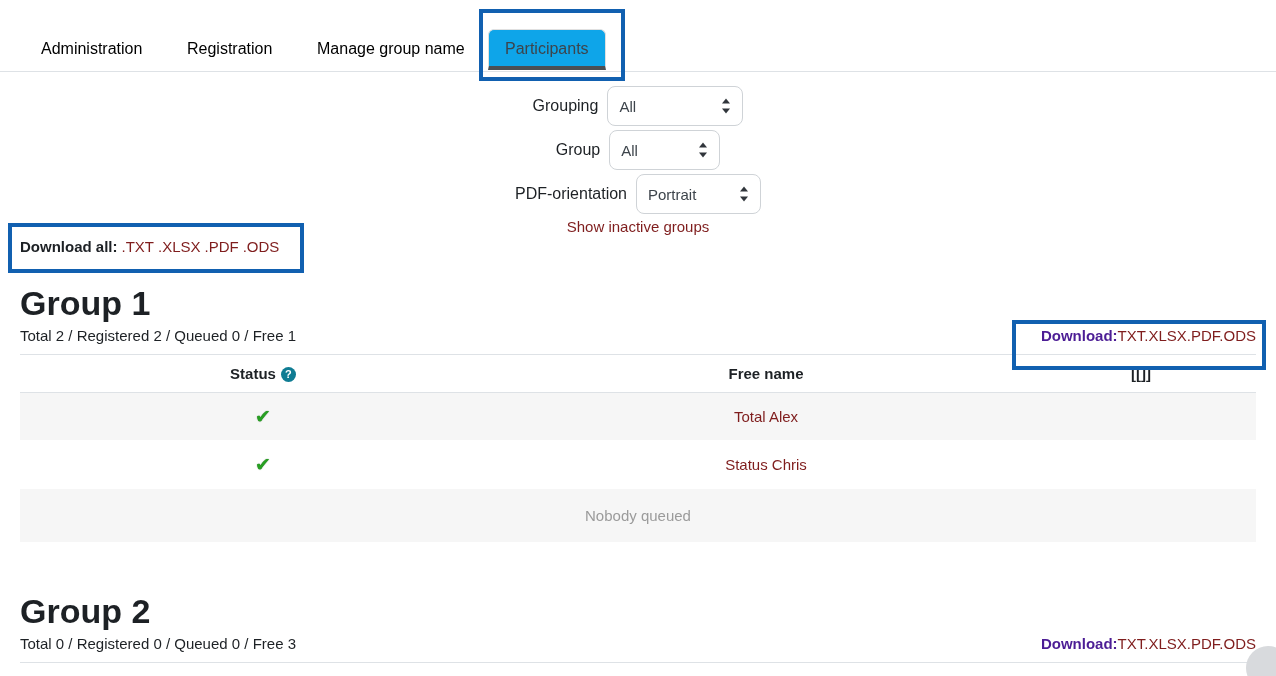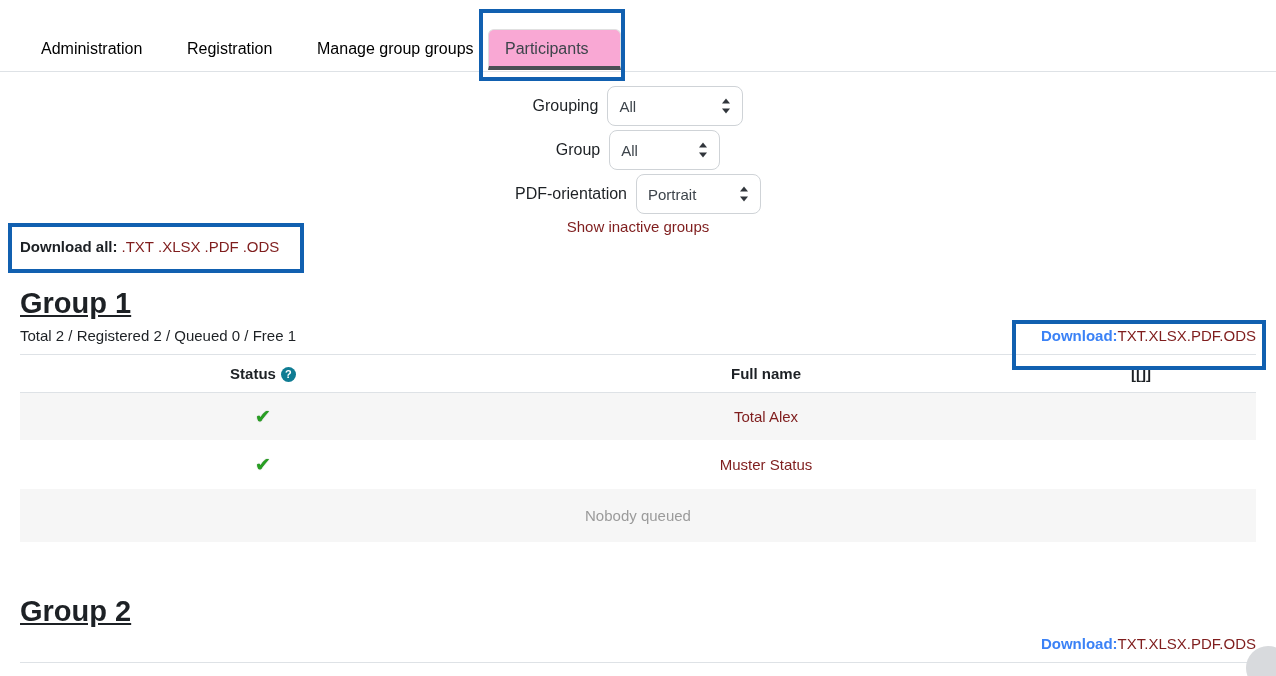--- a/index.html
+++ b/index.html
@@ -36,24 +36,24 @@
     padding: 9px 16px;
     line-height: 22px;
     cursor: pointer;
     background: transparent;
     border: 1px solid transparent;
     border-radius: 6px 6px 0 0;
     box-sizing: border-box;
   }
   .navtab.active {
     color: #3d444b;
-    background: #f9a8d4;
+    background: #0ea5e9;
     border: 1px solid #e0e0e0;
     border-bottom: 4px solid #4a4f54;
-    padding: 8px 31px 6px 16px;
+    padding: 8px 16px 6px 16px;
   }
   #tab-administration { left: 24px; }
   #tab-registration   { left: 170px; }
   #tab-manage-group-users { left: 300px; }
   #tab-participants   { left: 488px; }
 
   
   .annot {
     position: absolute;
     border: 4px solid #1160b0;
@@ -157,25 +157,24 @@
   .group-block {
     position: absolute;
     left: 0;
     width: 1276px;
   }
   #group-1-block { top: 286px; }
   #group-2-block { top: 594px; }
 
   .group-title {
     margin: 0 0 6px 20px;
-    font-size: 29px;
+    font-size: 34px;
     font-weight: bold;
     color: #1d2125;
     line-height: 34px;
-    text-decoration: underline;
   }
   .group-stats-row {
     position: relative;
     margin: 0 20px;
     border-bottom: 1px solid #dee2e6;
     height: 28px;
   }
   .group-stats {
     font-size: 15px;
     color: #1d2125;
@@ -184,21 +183,21 @@
   .group-download {
     position: absolute;
     right: 0;
     top: 0;
     font-size: 15px;
     line-height: 20px;
     white-space: nowrap;
   }
   .group-download .dl-label {
     font-weight: bold;
-    color: #3b82f6;
+    color: #4c1d95;
   }
 
   
   table.participants {
     margin: 0 20px;
     border-collapse: collapse;
     width: 1236px;
     table-layout: fixed;
   }
   table.participants th {
@@ -266,21 +265,21 @@
     z-index: 20;
     cursor: pointer;
   }
 </style>
 </head>
 <body>
 
 <div class="navtabs">
   <div class="navtab" id="tab-administration">Administration</div>
   <div class="navtab" id="tab-registration">Registration</div>
-  <div class="navtab" id="tab-manage-group-users">Manage group groups</div>
+  <div class="navtab" id="tab-manage-group-users">Manage group name</div>
   <div class="navtab active" id="tab-participants">Participants</div>
 </div>
 
 <div class="filters">
 
   <div class="filter-row">
     <div class="filter-label">Grouping</div>
     <div class="select-box" id="select-grouping">
       <span>All</span>
       <span class="select-arrows">
@@ -332,45 +331,46 @@
 
   <table class="participants">
     <colgroup>
         <col class="c-status">
         <col class="c-name">
         <col class="c-extra">
       </colgroup>
     <thead>
       <tr>
         <th><span>Status</span><span class="help-icon">?</span></th>
-        <th>Full name</th>
+        <th>Free name</th>
         <th>[[]]</th>
       </tr>
     </thead>
     <tbody>
       <tr class="row-odd">
         <td><span class="check-icon">✔</span></td>
         <td><a class="link name-link">Total Alex</a></td>
         <td></td>
       </tr>
       <tr class="row-even">
         <td><span class="check-icon">✔</span></td>
-        <td><a class="link name-link">Muster Status</a></td>
+        <td><a class="link name-link">Status Chris</a></td>
         <td></td>
       </tr>
       <tr class="row-empty">
         <td colspan="3">Nobody queued</td>
       </tr>
     </tbody>
   </table>
 </div>
 
 <div class="group-block" id="group-2-block">
   <h2 class="group-title">Group 2</h2>
   <div class="group-stats-row">
+    <div class="group-stats">Total 0 / Registered 0 / Queued 0 / Free 3</div>
     <div class="group-download">
       <span class="dl-label">Download:</span><a class="link">TXT</a><a class="link">.XLSX</a><a class="link">.PDF</a><a class="link">.ODS</a>
     </div>
   </div>
 </div>
 
 <div class="annot" id="annot-participants-tab"></div>
 <div class="annot" id="annot-download-all"></div>
 <div class="annot" id="annot-group1-download"></div>
 

